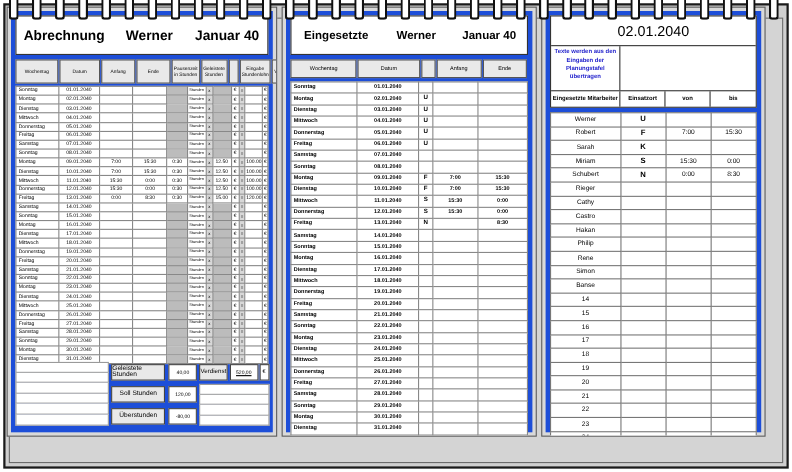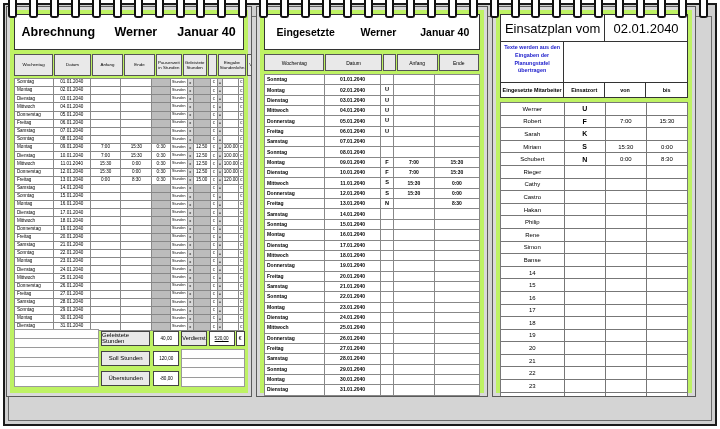--- a/index.html
+++ b/index.html
@@ -20,21 +20,21 @@
   .inner-board{position:absolute;left:8px;top:16px;width:704px;height:405px;
       background:#d4d4d4;border:1px solid #6b6b6b;box-sizing:border-box;}
 
   
   .panel{position:absolute;top:6px;background:#d9d9d9;border:1px solid #5a5a5a;
       box-sizing:border-box;overflow:hidden;}
   .panel.p1{left:6px;width:246px;height:391px;}
   .panel.p2{left:256px;width:232px;height:391px;}
   .panel.p3{left:492px;width:204px;height:391px;}
 
-  .panel-inner{position:absolute;left:3px;top:3px;right:3px;bottom:3px;background:#bef264;}
+  .panel-inner{position:absolute;left:3px;top:3px;right:3px;bottom:3px;background:#1d4ed8;}
 
   
   .titlebox{background:#ffffff;border:1px solid #333;margin:4px;height:36px;
       display:flex;align-items:center;box-sizing:border-box;}
   .titlebox .t{font-size:12.5px;font-weight:bold;color:#000;text-align:center;}
   .p1 .titlebox .t1{flex:0 0 38%;}
   .p1 .titlebox .t2{flex:0 0 30%;}
   .p1 .titlebox .t3{flex:0 0 32%;}
   .p2 .titlebox .t1{flex:0 0 38%;font-size:10.5px;}
   .p2 .titlebox .t2{flex:0 0 30%;font-size:10.5px;}
@@ -921,21 +921,20 @@
             </tr>
           </tbody>
       </table>
     </div>
   </div>
 
   <div class="panel p3">
     <div class="panel-inner">
       <div class="p3-top">
         <div class="p3-title">
-          <div class="a">Einsatzplan vom</div>
           <div class="b">02.01.2040</div>
         </div>
         <div class="p3-note">
           <div class="n">Texte werden aus den Eingaben der Planungstafel übertragen</div>
           <div class="rest"></div>
         </div>
         <div class="p3-cols">
           <div class="c c1">Eingesetzte Mitarbeiter</div>
           <div class="c c2">Einsatzort</div>
           <div class="c c3">von</div>

